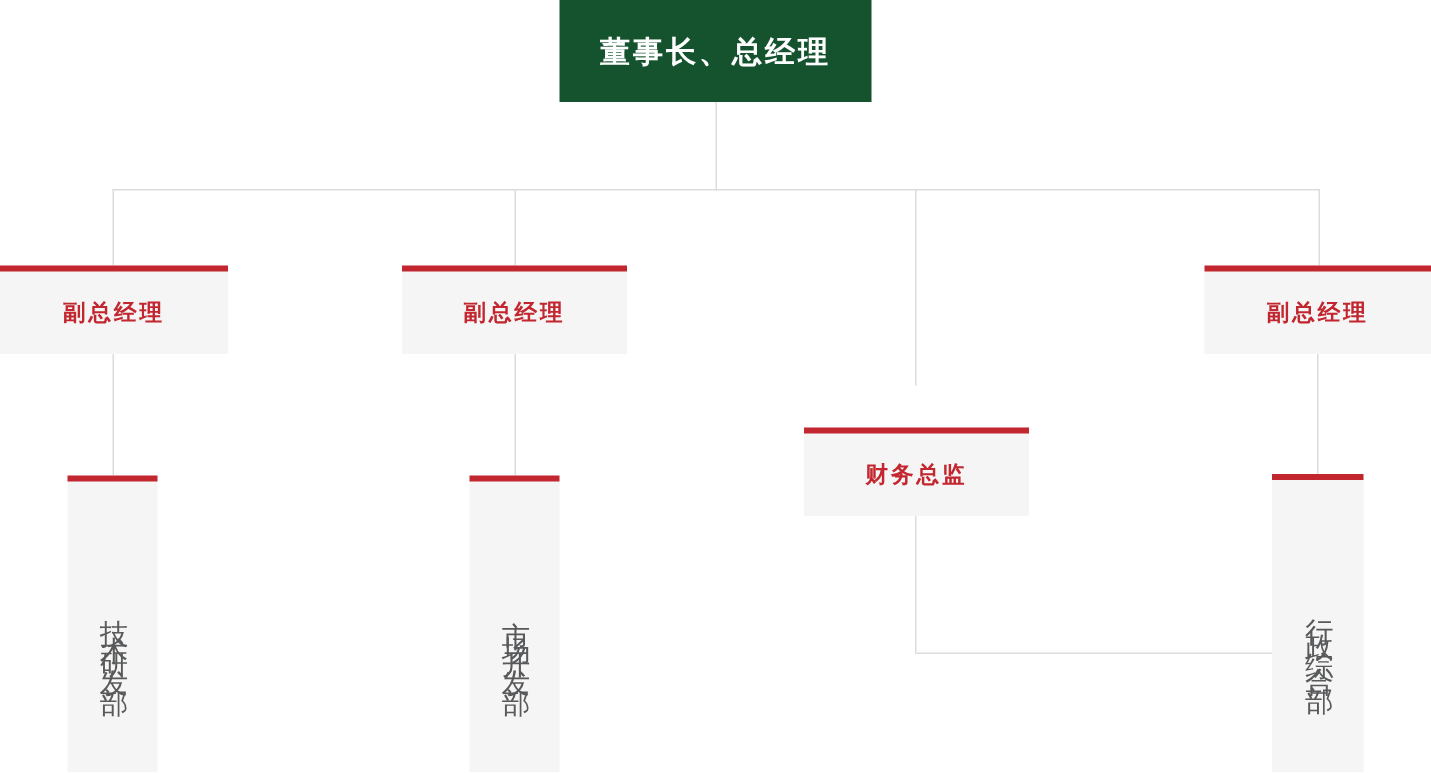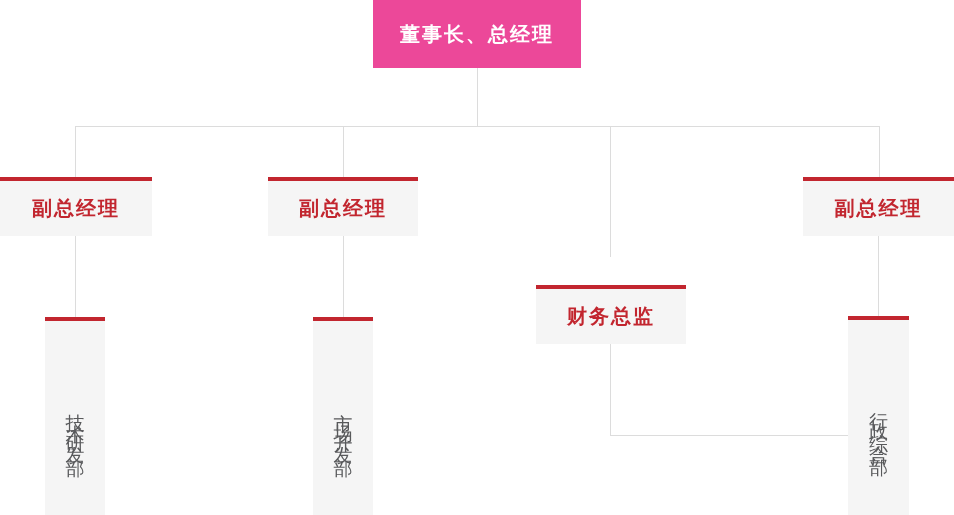--- a/index.html
+++ b/index.html
@@ -20,39 +20,39 @@
     position: absolute;
     background: #dcdcdc;
   }
   .vline { width: 1px; }
   .hline { height: 1px; }
 
   
   .root-node {
     position: absolute;
     left: 373px; top: 0; width: 208px; height: 68px;
-    background: #ec4899;
+    background: #14532d;
     display: flex; align-items: center; justify-content: center;
     color: #ffffff;
     font-size: 20px;
     font-weight: bold;
     letter-spacing: 2px;
     box-sizing: border-box;
   }
 
   
   .mgr-node {
     position: absolute;
     height: 59px;
     background: #f5f5f5;
     border-top: 4px solid #c2262f;
     box-sizing: border-box;
     display: flex; align-items: center; justify-content: center;
     color: #c2262f;
-    font-size: 20px;
+    font-size: 15px;
     font-weight: bold;
     letter-spacing: 2px;
   }
   .mgr-vp1 { left: 0;    top: 177px; width: 152px; }
   .mgr-vp2 { left: 268px; top: 177px; width: 150px; }
   .mgr-cfo { left: 536px; top: 257px; width: 150px; margin-top: 28px; }
   .mgr-vp3 { left: 803px; top: 177px; width: 151px; }
 
   
   .dept-node {

